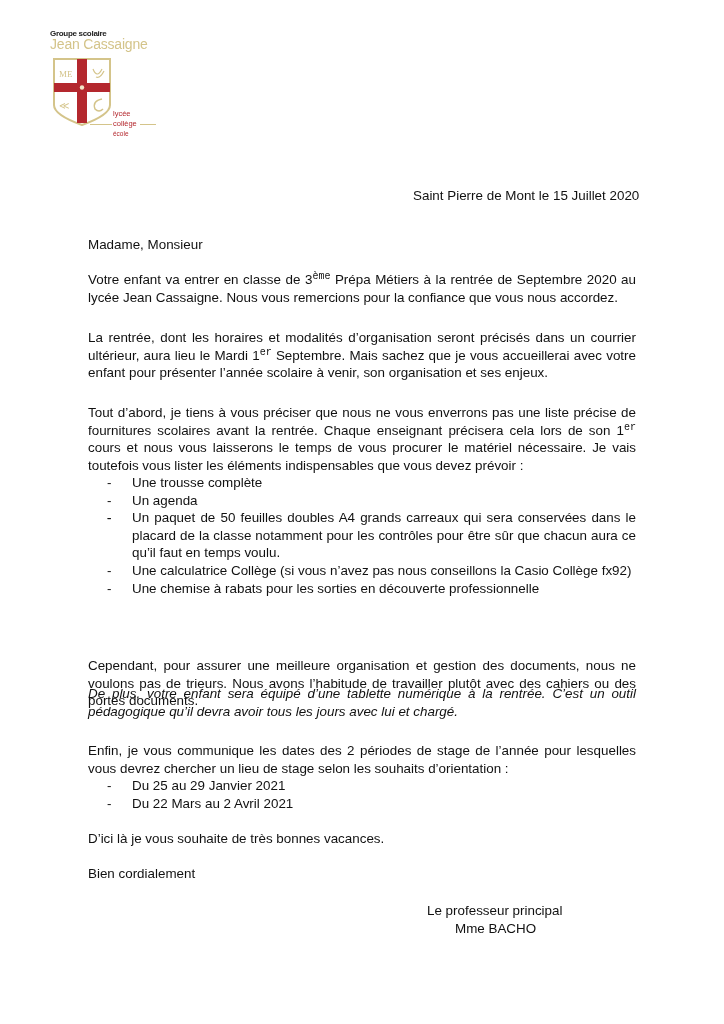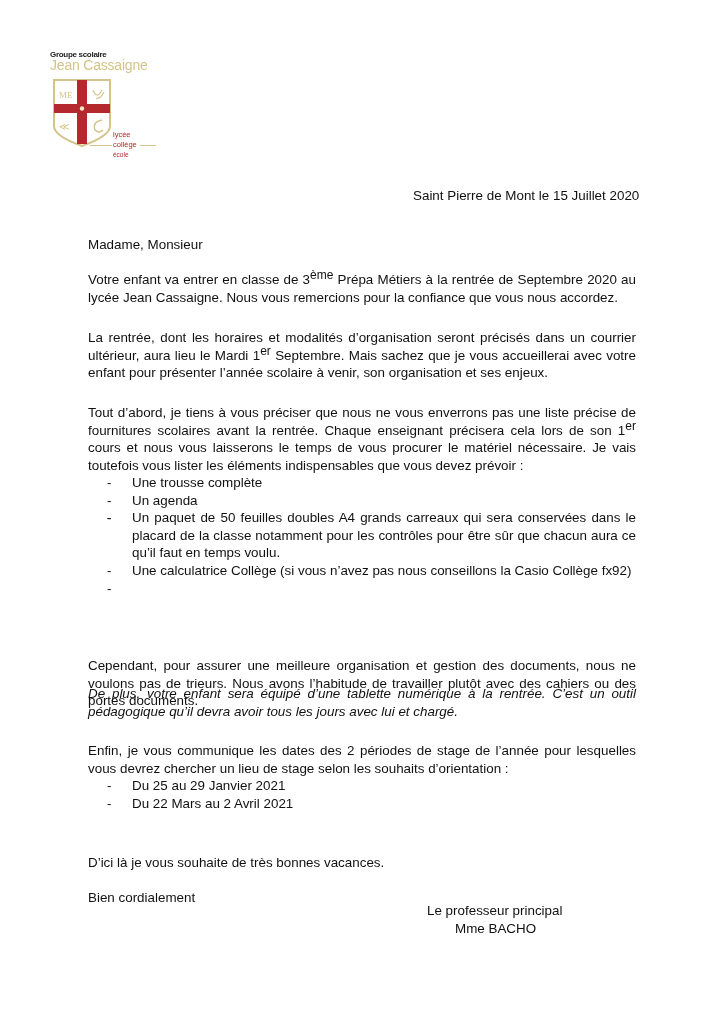--- a/index.html
+++ b/index.html
@@ -1,20 +1,20 @@
 <!DOCTYPE html>
 <html><head>
   <meta charset="utf-8">
   <style>
     html, body { margin: 0; padding: 0; background: #ffffff; }
     body {
       width: 724px; height: 1024px; position: relative; overflow: hidden;
       font-family: "Liberation Sans", sans-serif; color: #111;
     }
-    .logo { position: absolute; left: 48px; top: 48px; width: 120px; height: 115px; }
+    .logo { position: absolute; left: 48px; top: 27px; width: 120px; height: 115px; }
     .logo .group { position: absolute; left: 2px; top: 2px; font-size: 8px; font-weight: bold; color: #222; letter-spacing: -0.3px; white-space: nowrap; }
     .logo .name { position: absolute; left: 2px; top: 9px; font-size: 14px; color: #d4c48a; white-space: nowrap; letter-spacing: -0.2px; }
     .logo svg.shield { position: absolute; left: 4px; top: 30px; }
     .logo .lvl { position: absolute; font-size: 7.5px; color: #b4282e; white-space: nowrap; }
     .logo .lvl.l1 { left: 65px; top: 82px; }
     .logo .lvl.l2 { left: 65px; top: 92px; }
     .logo .lvl.l3 { left: 65px; top: 103px; font-size: 6.5px; }
     .logo .rule { position: absolute; height: 1px; background: #d4c48a; top: 97px; }
     .logo .rule.r1 { left: 42px; width: 22px; }
     .logo .rule.r2 { left: 92px; width: 16px; }
@@ -31,22 +31,22 @@
     .list li .dash { position: absolute; left: 19px; top: 0; }
     .l1 { top: 474px; }
     .p4 { top: 633px; margin-top: 24px; }
     .p5 { top: 685px; font-style: italic; }
     .p6 { top: 742px; }
     .l2 { top: 777px; }
     .p7 { top: 830px; }
     .p8 { top: 865px; }
     .sig1 { position: absolute; left: 427px; top: 902px; white-space: nowrap; }
     .sig2 { position: absolute; left: 455px; top: 920px; white-space: nowrap; }
-    sup { font-size: 12px; line-height: 0; vertical-align: 5px; }
-    .last { text-align: left; margin-top: 24px; }
+    sup { font-size: 10px; line-height: 0; vertical-align: 5px; font-family: Liberation Mono, monospace; }
+    .last { text-align: left; }
   </style>
 </head>
 <body>
 
 <div class="logo">
   <div class="group">Groupe scolaire</div>
   <div class="name">Jean Cassaigne</div>
   <svg class="shield" width="60" height="70" viewBox="0 0 60 70">
     <path d="M2 2 H58 V48 Q58 58 30 68 Q2 58 2 48 Z" fill="#ffffff" stroke="#d4c48a" stroke-width="2"></path>
     <rect x="25" y="2" width="10" height="64" fill="#b4282e"></rect>
@@ -73,21 +73,21 @@
 <div class="para p2 text"><span>La rentrée, dont les horaires et modalités d’organisation seront précisés dans un courrier ultérieur, aura lieu le Mardi 1</span><sup>er</sup><span> Septembre. Mais sachez que je vous accueillerai avec votre enfant pour présenter l’année scolaire à venir, son organisation et ses enjeux.</span></div>
 
 <div class="para p3 text"><span>Tout d’abord, je tiens à vous préciser que nous ne vous enverrons pas une liste précise de fournitures scolaires avant la rentrée. Chaque enseignant précisera cela lors de son 1</span><sup>er</sup><span> cours et nous vous laisserons le temps de vous procurer le matériel nécessaire. Je vais toutefois vous lister les éléments indispensables que vous devez prévoir :</span></div>
 
 <ul class="list l1 text">
   <li><span class="dash">-</span><span>Une trousse complète</span></li>
   <li><span class="dash">-</span><span>Un agenda</span></li>
   <li><span class="dash">-</span></li>
   <li><span class="dash">-</span><span>Un paquet de 50 feuilles doubles A4 grands carreaux qui sera conservées dans le placard de la classe notamment pour les contrôles pour être sûr que chacun aura ce qu’il faut en temps voulu.</span></li>
   <li><span class="dash">-</span><span>Une calculatrice Collège (si vous n’avez pas nous conseillons la Casio Collège fx92)</span></li>
-  <li><span class="dash">-</span></li>
+  <li><span class="dash">-</span><span>Une chemise à rabats pour les sorties en découverte professionnelle</span></li>
 </ul>
 
 <div class="para p4 text">Cependant, pour assurer une meilleure organisation et gestion des documents, nous ne voulons pas de trieurs. Nous avons l’habitude de travailler plutôt avec des cahiers ou des portes documents.</div>
 <div class="para p5 text">De plus, votre enfant sera équipé d’une tablette numérique à la rentrée. C’est un outil pédagogique qu’il devra avoir tous les jours avec lui et chargé.</div>
 <div class="para p6 text">Enfin, je vous communique les dates des 2 périodes de stage de l’année pour lesquelles vous devrez chercher un lieu de stage selon les souhaits d’orientation :</div>
 
 <ul class="list l2 text">
   <li><span class="dash">-</span><span>Du 25 au 29 Janvier 2021</span></li>
   <li><span class="dash">-</span><span>Du 22 Mars au 2 Avril 2021</span></li>
 </ul>

